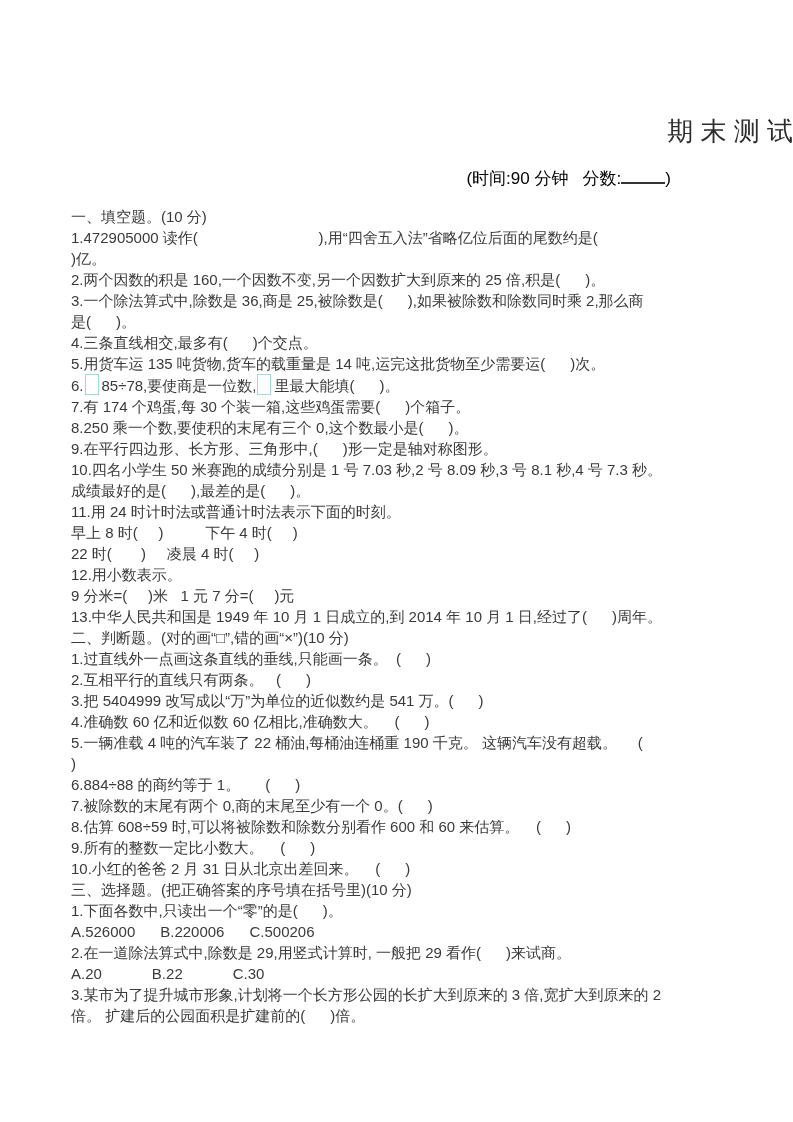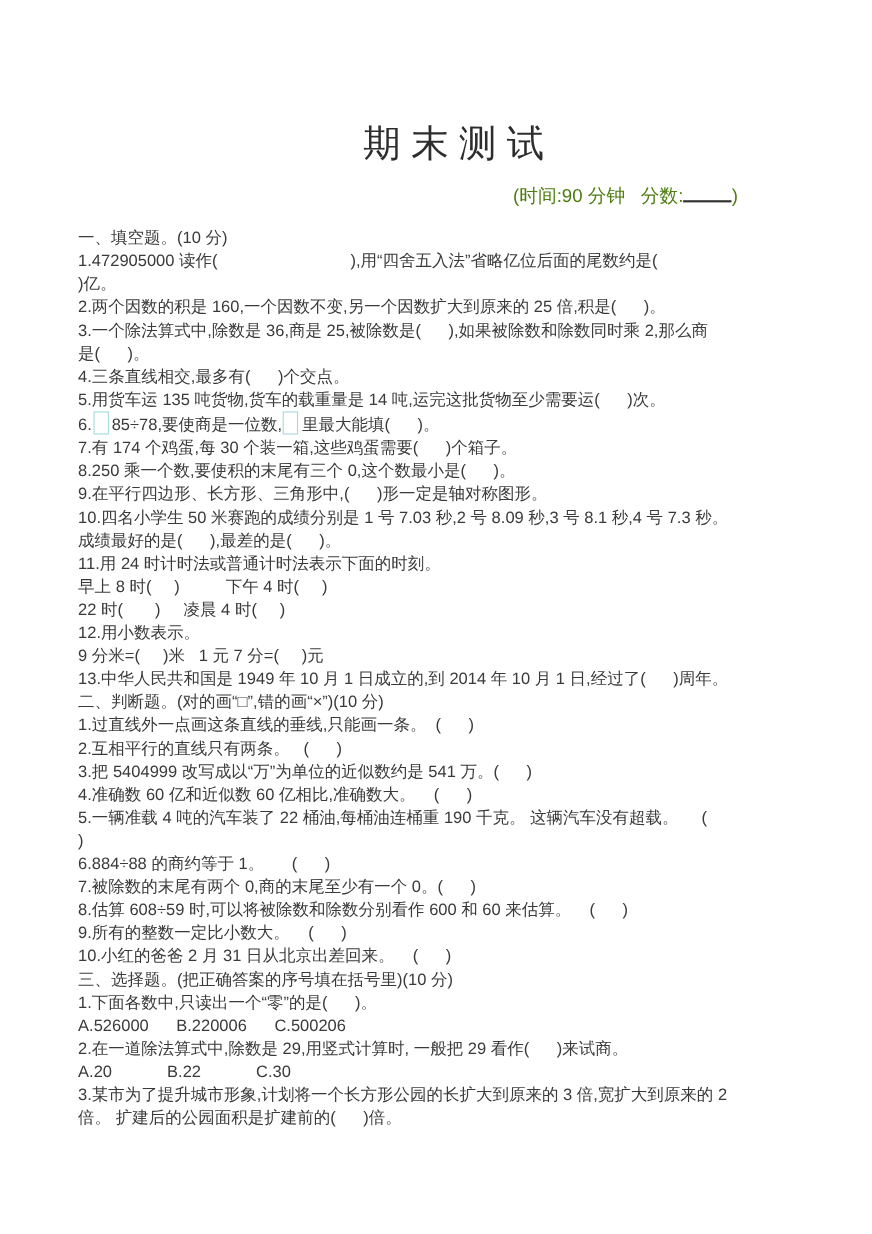--- a/index.html
+++ b/index.html
@@ -8,36 +8,36 @@
     width:793px;height:1122px;
     background:#ffffff;
     font-family:"Liberation Sans","DejaVu Sans",sans-serif;
     color:#333333;
     box-sizing:border-box;
     overflow:hidden;
   }
   .title{
     margin:0;
     padding-top:110px;
-    text-align:center;
-    font-size:34px;
+    text-align:right;
+    font-size:26px;
     line-height:42px;
     font-weight:500;
     color:#2d2d2d;
     white-space:pre;
     padding-left:32px;
   }
   .subtitle{
     margin-top:16px;
     font-size:17px;
     line-height:21px;
     text-align:right;
     padding-right:122px;
     white-space:pre;
-    color:#4d7c0f;
+    color:#000000;
   }
   .score-blank{
     display:inline-block;
     width:44px;
     height:14px;
     border-bottom:2px solid #333333;
   }
   .doc{
     margin-top:17px;
     padding-left:71px;

